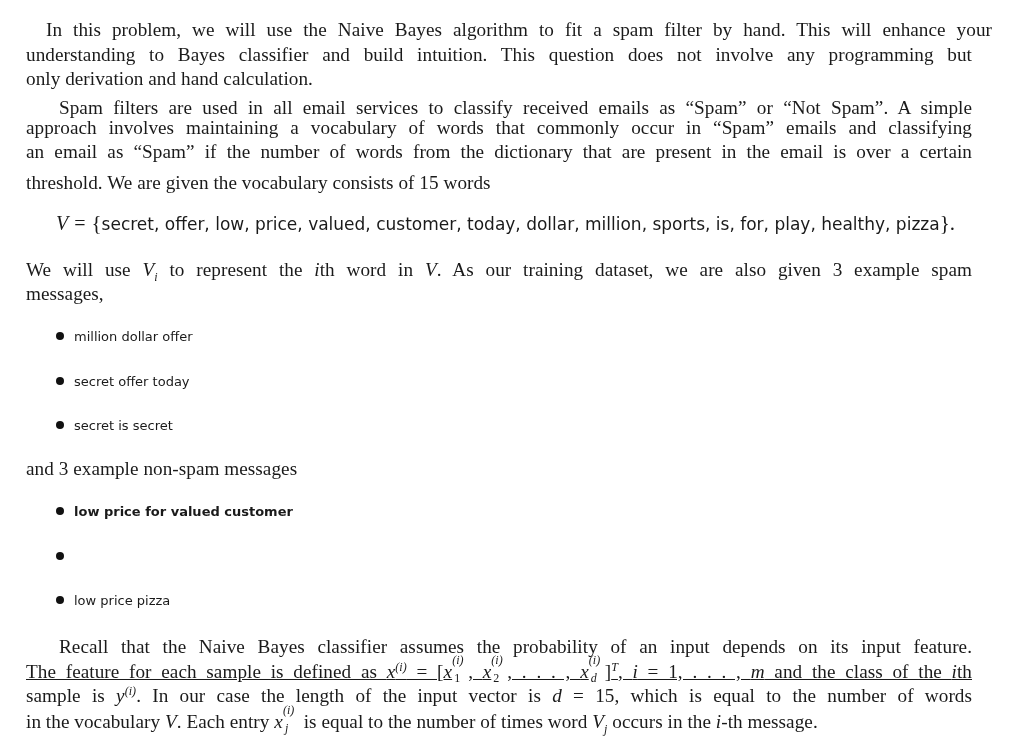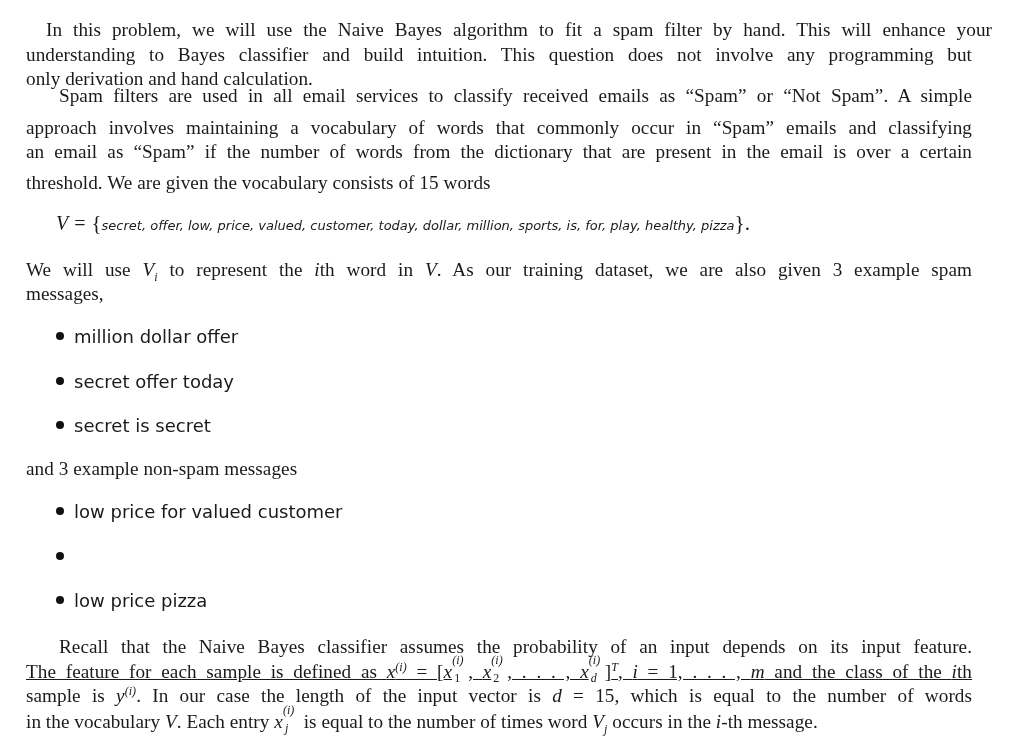--- a/index.html
+++ b/index.html
@@ -35,21 +35,21 @@
       text-align: justify;
       text-align-last: justify;
     }
     .indent { left: 33px; width: 913px; }
     .math-i { font-style: italic; }
     .bullet-item {
       position: absolute;
       left: 30px;
       white-space: nowrap;
       font-family: "DejaVu Sans", "Liberation Sans", sans-serif;
-      font-size: 18px;
+      font-size: 13px;
       line-height: 24px;
     }
     .bullet-dot {
       display: inline-block;
       width: 8px;
       height: 8px;
       border-radius: 50%;
       background: #111;
       margin-right: 10px;
       vertical-align: middle;
@@ -71,22 +71,21 @@
       font-family: "Liberation Serif", "DejaVu Serif", serif;
       font-size: 20px;
       margin: 0 6px;
     }
     .vocab .brace {
       font-family: "Liberation Serif", "DejaVu Serif", serif;
       font-size: 21px;
     }
     .vocab .words {
       font-family: "DejaVu Sans", "Liberation Sans", sans-serif;
-      font-size: 13px;
-      font-style: italic;
+      font-size: 17px;
     }
     sup, sub { font-size: 12px; line-height: 0; }
     .supsub {
       display: inline-block;
       position: relative;
       vertical-align: baseline;
       width: 16px;
       height: 10px;
     }
     .supsub .s1 {
@@ -101,21 +100,21 @@
   </style>
 </head>
 <body>
 
 <div class="page">
 
   <div class="line justify" style="top:18px;margin-left:20px;">In this problem, we will use the Naive Bayes algorithm to fit a spam filter by hand. This will enhance your</div>
   <div class="line justify" style="top:43px;">understanding to Bayes classifier and build intuition. This question does not involve any programming but</div>
   <div class="line" style="top:67px;">only derivation and hand calculation.</div>
 
-  <div class="line justify indent" style="top:84px;">Spam filters are used in all email services to classify received emails as “Spam” or “Not Spam”. A simple</div>
+  <div class="line justify indent" style="top:96px;">Spam filters are used in all email services to classify received emails as “Spam” or “Not Spam”. A simple</div>
   <div class="line justify" style="top:116px;">approach involves maintaining a vocabulary of words that commonly occur in “Spam” emails and classifying</div>
   <div class="line justify" style="top:140px;">an email as “Spam” if the number of words from the dictionary that are present in the email is over a certain</div>
   <div class="line" style="top:171px;">threshold. We are given the vocabulary consists of 15 words</div>
 
   <div class="vocab" style="top:211px;">
     <span class="V">V</span><span class="eq">=</span><span class="brace">{</span><span class="words">secret, offer, low, price, valued, customer, today, dollar, million, sports, is, for, play, healthy, pizza</span><span class="brace">}.</span>
   </div>
 
   <div class="line justify" style="top:258px;">
     <span>We will use </span><span class="math-i">V</span><sub class="math-i">i</sub><span> to represent the </span><span class="math-i">i</span><span>th word in </span><span class="math-i">V</span><span>. As our training dataset, we are also given 3 example spam</span>
@@ -130,21 +129,21 @@
       <span class="bullet-dot"></span><span>secret offer today</span>
     </div>
     <div class="bullet-item" style="top:414px;">
       <span class="bullet-dot"></span><span>secret is secret</span>
     </div>
   </div>
 
   <div class="line" style="top:457px;">and 3 example non-spam messages</div>
 
   <div>
-    <div class="bullet-item" style="top:500px;">
+    <div class="bullet-item" style="top:500px;font-weight:bold;">
       <span class="bullet-dot"></span><span>low price for valued customer</span>
     </div>
     <div class="bullet-item" style="top:545px;">
       <span class="bullet-dot"></span>
     </div>
     <div class="bullet-item" style="top:589px;">
       <span class="bullet-dot"></span><span>low price pizza</span>
     </div>
   </div>
 

